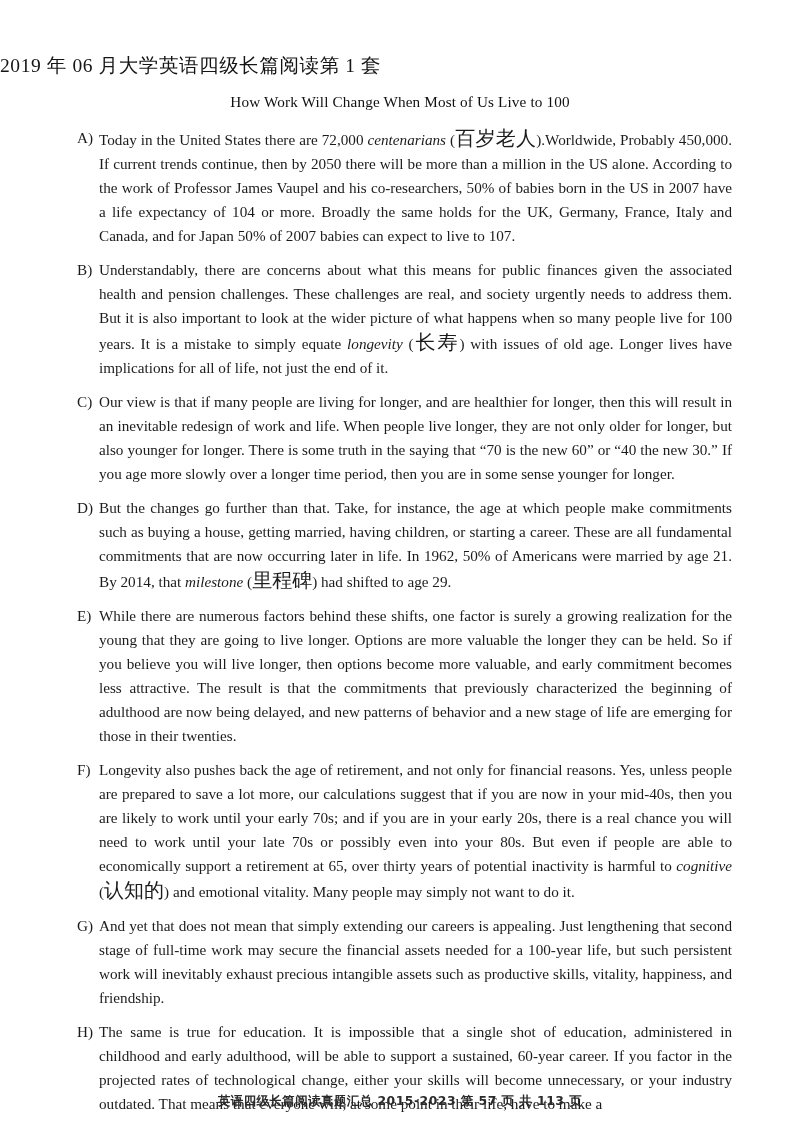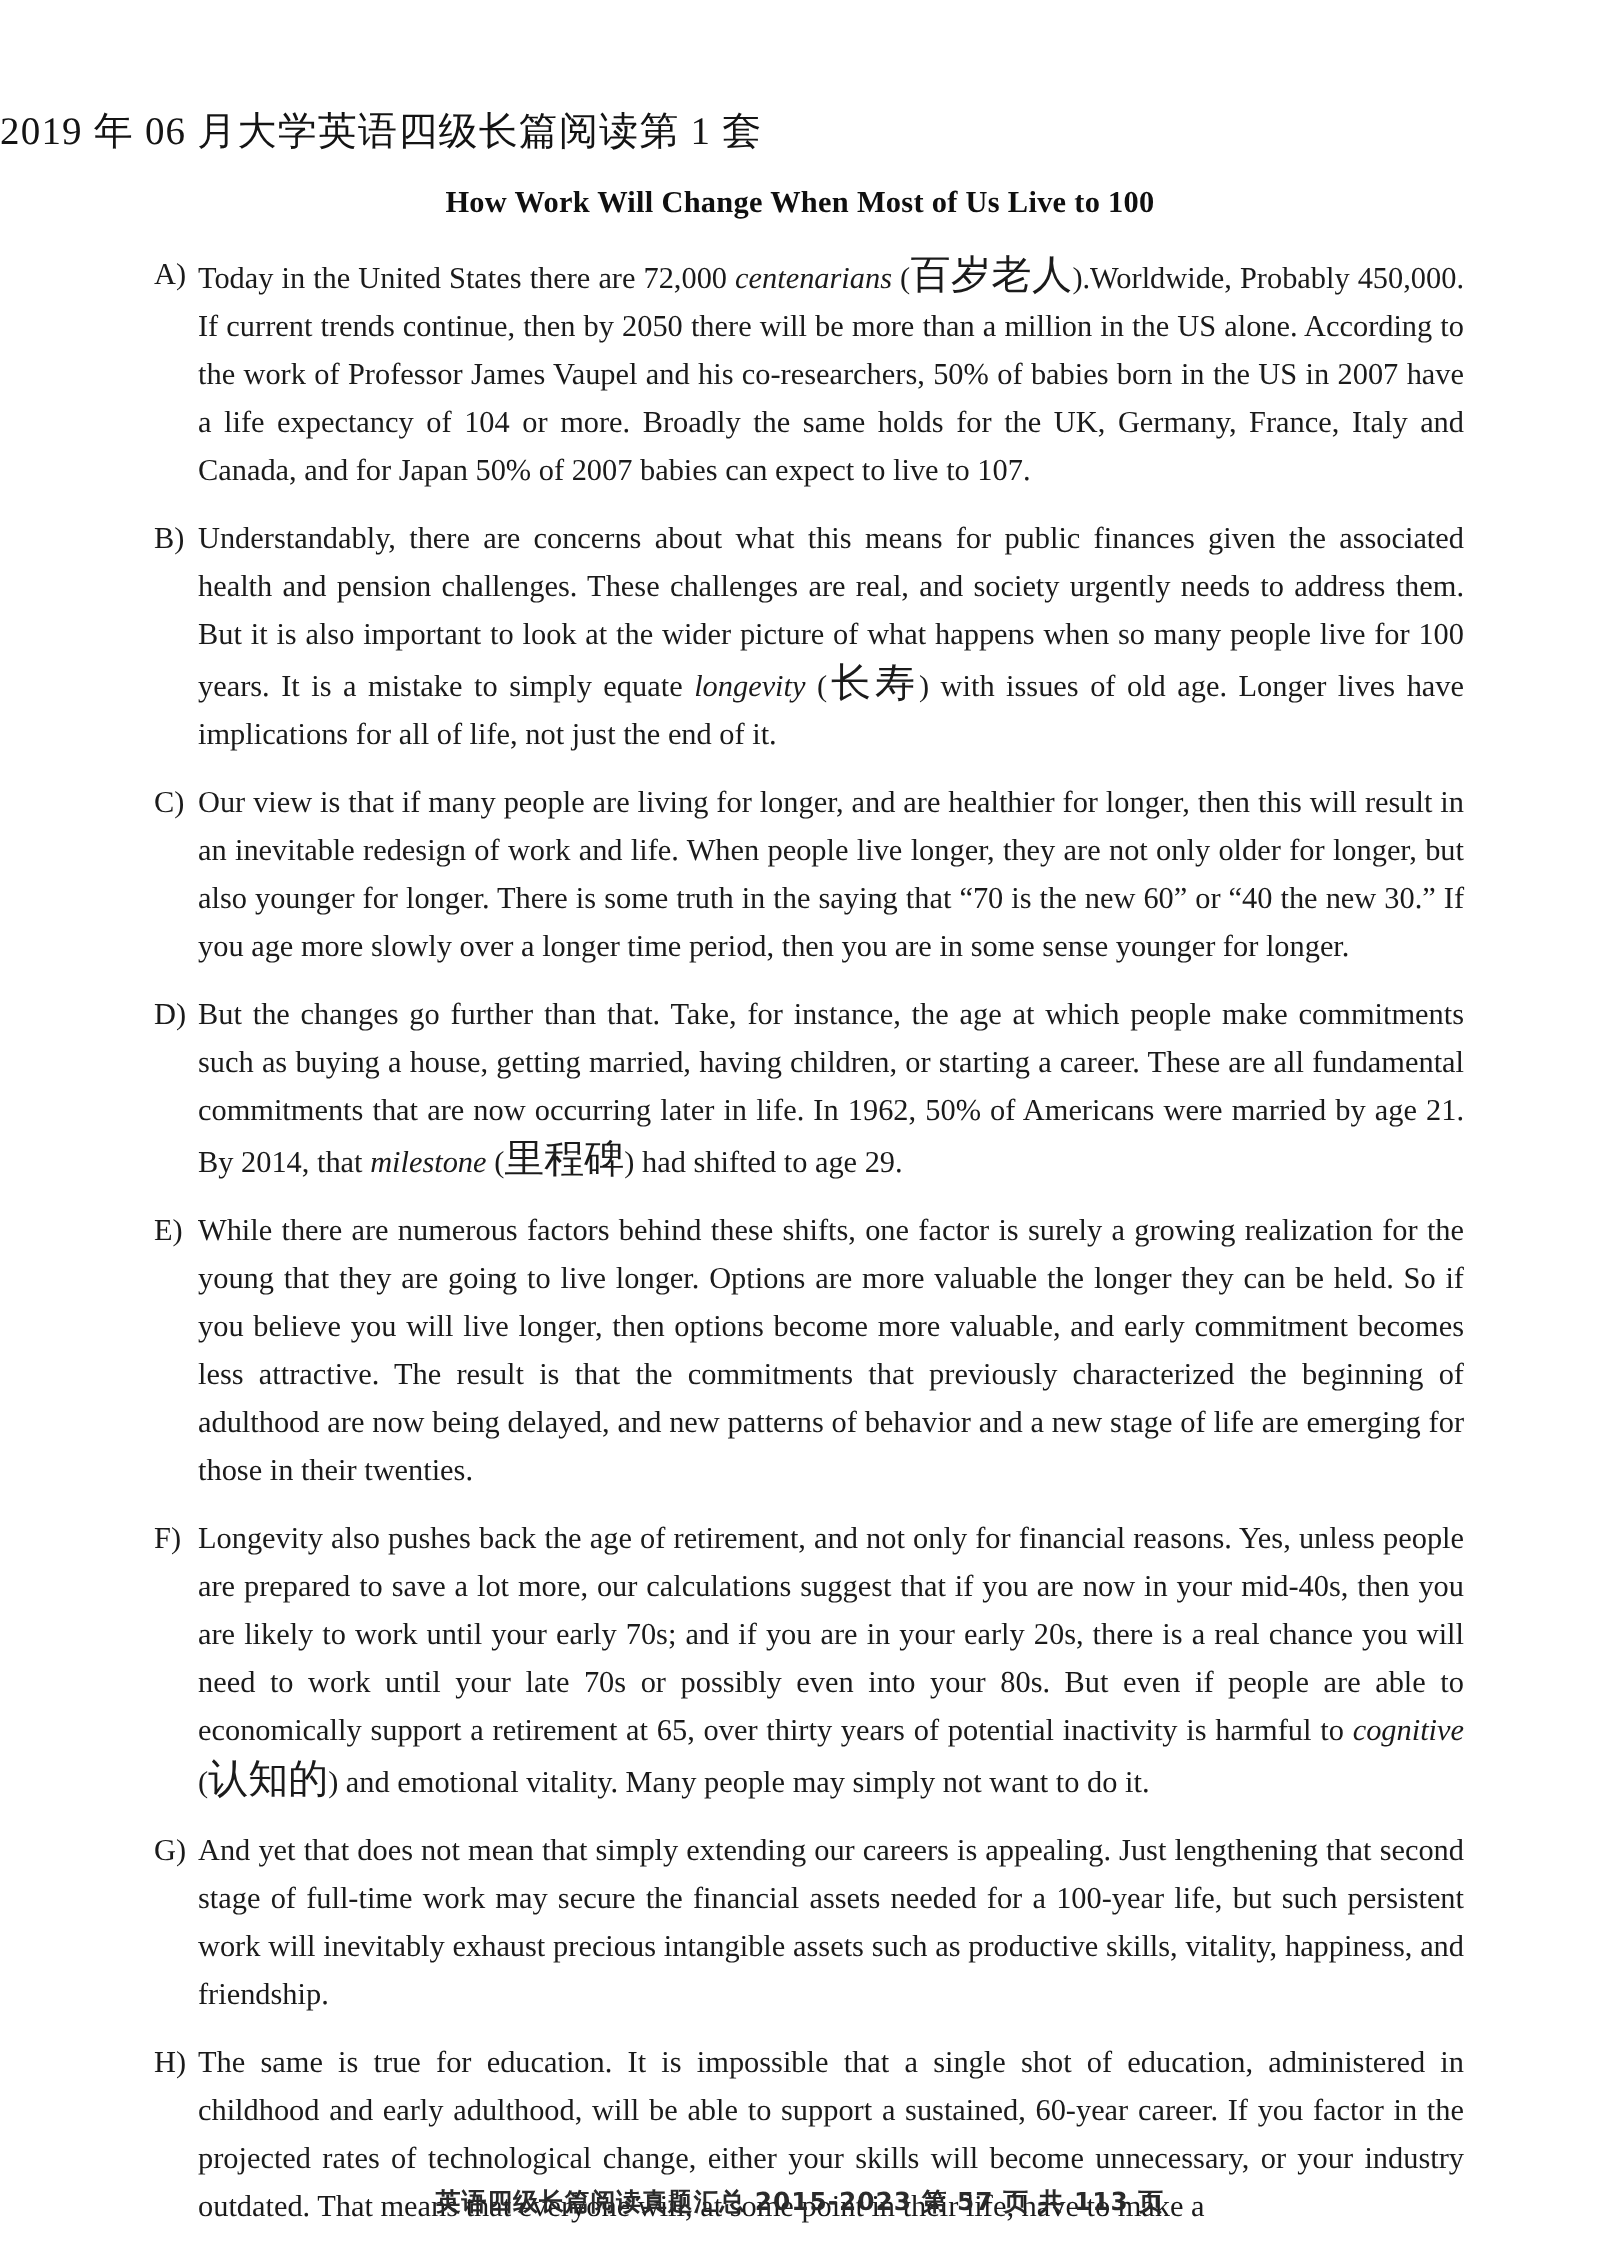--- a/index.html
+++ b/index.html
@@ -27,21 +27,21 @@
     font-size: 19.5px;
     font-weight: 400;
     letter-spacing: 0.6px;
     margin: 0;
     padding-top: 52px;
     color: #141414;
   }
   .doc-subtitle {
     text-align: center;
     font-size: 15.2px;
-    font-weight: bold;
+    font-weight: normal;
     margin: 0;
     padding-top: 14px;
     letter-spacing: 0.15px;
     color: #101010;
   }
   .body-wrap {
     margin-top: 15px;
     padding-left: 77px;
     padding-right: 68px;
   }

